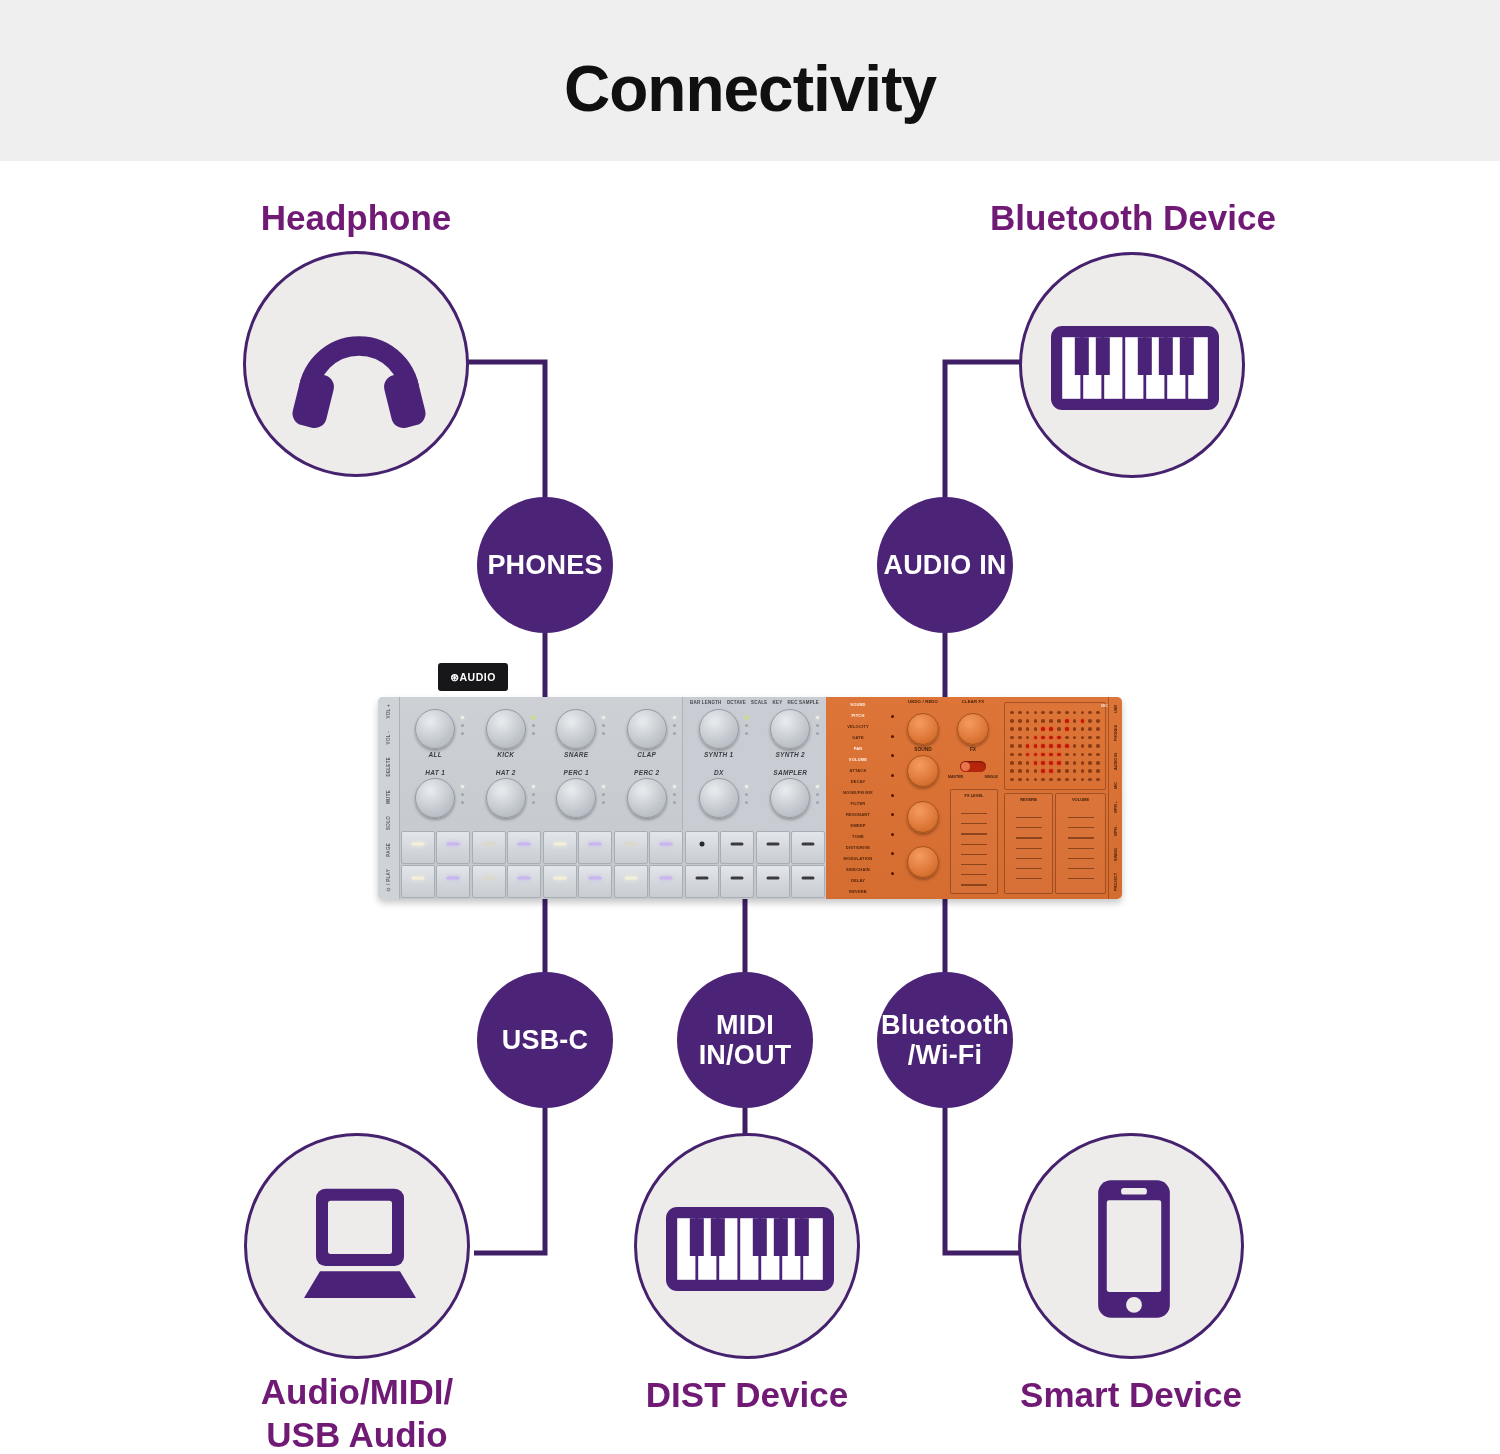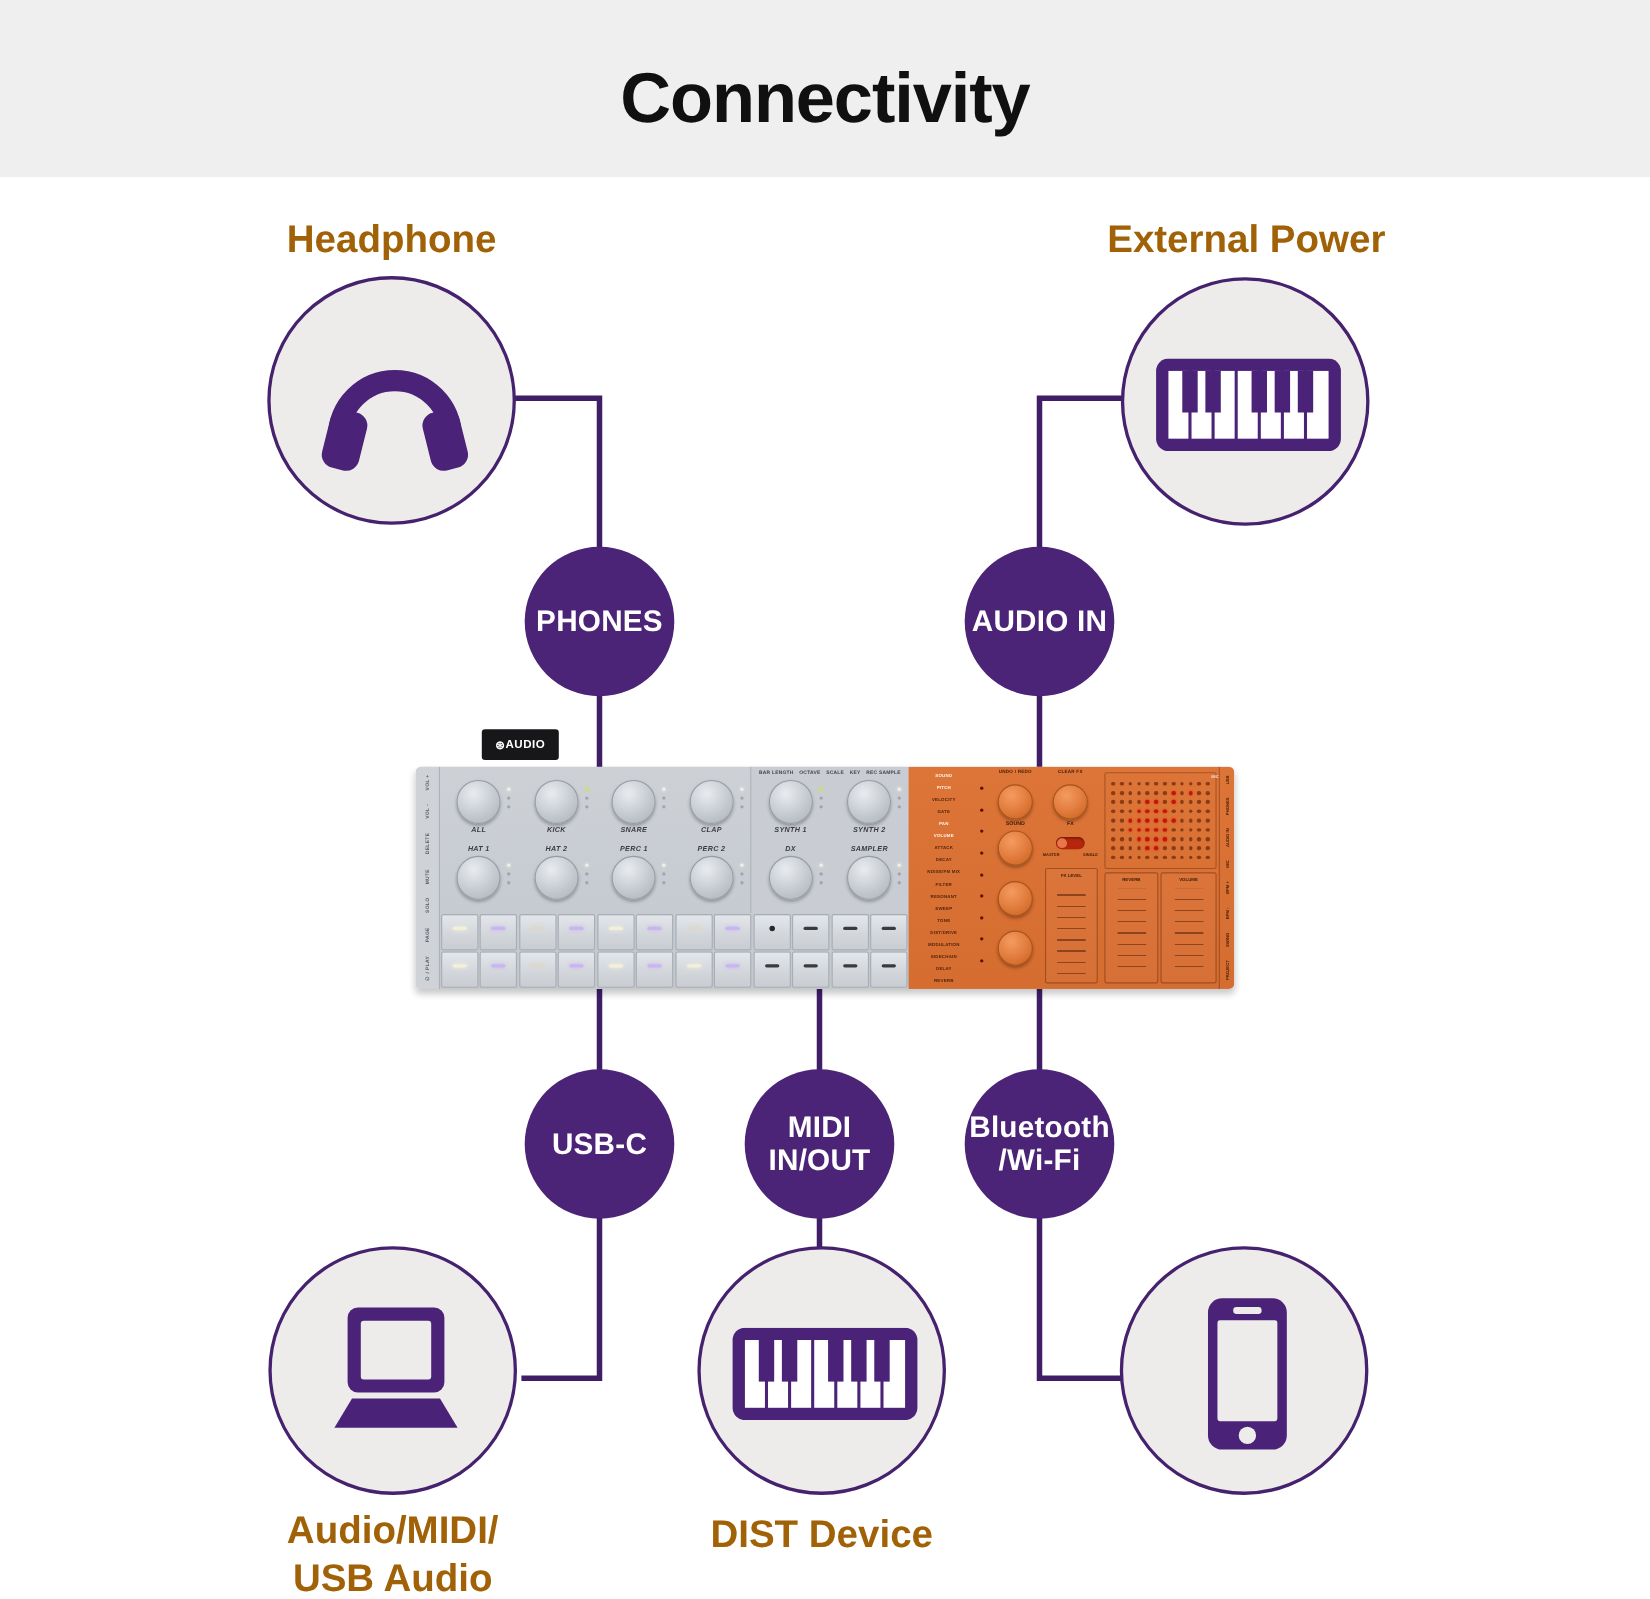--- a/index.html
+++ b/index.html
@@ -10,21 +10,21 @@
   
   .top-band{position:absolute;left:0;top:0;width:1500px;height:161px;background:#EFEFEF;}
   .title{position:absolute;left:0;top:52px;width:1500px;text-align:center;font-size:64px;
          font-weight:800;color:#101010;letter-spacing:-1px;}
   
   svg.wires{position:absolute;left:0;top:0;z-index:1;}
   
   .ep-circle{position:absolute;width:226px;height:226px;border-radius:50%;background:var(--cfill);
              border:3px solid var(--cborder);z-index:2;}
   .ep-circle svg{position:absolute;}
-  .ep-label{position:absolute;z-index:2;font-size:35px;font-weight:800;color:#a16207;
+  .ep-label{position:absolute;z-index:2;font-size:35px;font-weight:800;color:#701a75;
             text-align:center;line-height:42px;}
   
   .node{position:absolute;width:136px;height:136px;border-radius:50%;background:var(--node);
         z-index:3;display:flex;flex-direction:column;align-items:center;justify-content:center;
         color:#fff;font-weight:800;font-size:27px;line-height:30px;text-align:center;letter-spacing:.2px;}
   
   .device{position:absolute;left:378px;top:663px;width:744px;height:236px;z-index:2;}
   .badge{position:absolute;left:60px;top:0;width:70px;height:28px;background:#17171A;border-radius:3px;
          color:#fff;display:flex;align-items:center;justify-content:center;font-size:10.5px;
          font-weight:800;letter-spacing:.5px;}
@@ -118,21 +118,21 @@
 
   <div class="ep-label" style="left:156px;top:197px;width:400px;">Headphone</div>
   <div class="ep-circle" style="left:243px;top:251px;">
     <svg width="150" height="135" viewBox="0 0 100 90" style="left:38px;top:44px;">
       <path d="M16 66 a34 34 0 0 1 68 0" fill="none" stroke="#4A2277" stroke-width="13"></path>
       <rect x="8" y="50" width="23" height="36" rx="8" fill="#4A2277" transform="rotate(14 19 68)"></rect>
       <rect x="69" y="50" width="23" height="36" rx="8" fill="#4A2277" transform="rotate(-14 81 68)"></rect>
     </svg>
   </div>
 
-  <div class="ep-label" style="left:933px;top:197px;width:400px;">External Power</div>
+  <div class="ep-label" style="left:933px;top:197px;width:400px;">Bluetooth Device</div>
   <div class="ep-circle" style="left:1019px;top:252px;">
     <svg width="172" height="84" viewBox="0 0 120 60" style="left:27px;top:71px;">
       <rect x="0" y="0" width="120" height="60" rx="8" fill="#4A2277"></rect>
       <g fill="#fff">
         <rect x="8" y="8" width="13" height="44"></rect>
           <rect x="23" y="8" width="13" height="44"></rect>
         <rect x="38" y="8" width="13" height="44"></rect>
           <rect x="53" y="8" width="13" height="44"></rect>
         <rect x="68" y="8" width="13" height="44"></rect>
           <rect x="83" y="8" width="13" height="44"></rect>
@@ -645,14 +645,15 @@
   <div class="ep-label" style="left:547px;top:1374px;width:400px;">DIST Device</div>
 
   <div class="ep-circle" style="left:1018px;top:1133px;">
     <svg width="86" height="152" viewBox="0 0 60 100" style="left:70px;top:37px;">
       <rect x="5" y="2" width="50" height="96" rx="9" fill="#4A2277"></rect>
       <rect x="11" y="16" width="38" height="64" rx="1.5" fill="#EDECEA"></rect>
       <rect x="21" y="7.5" width="18" height="4.5" rx="2" fill="#EDECEA"></rect>
       <circle cx="30" cy="89" r="5.5" fill="#EDECEA"></circle>
     </svg>
   </div>
+  <div class="ep-label" style="left:931px;top:1374px;width:400px;">Smart Device</div>
 
 </div>
 
 </body></html>

